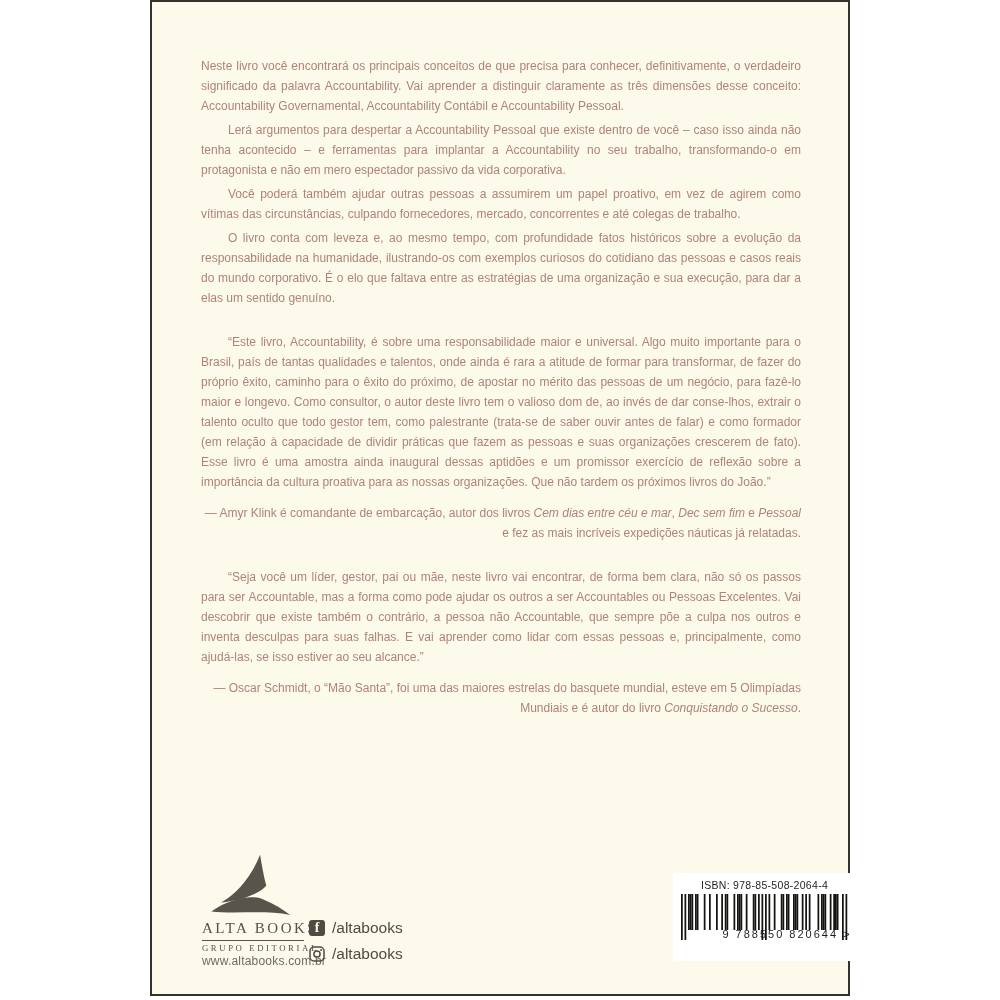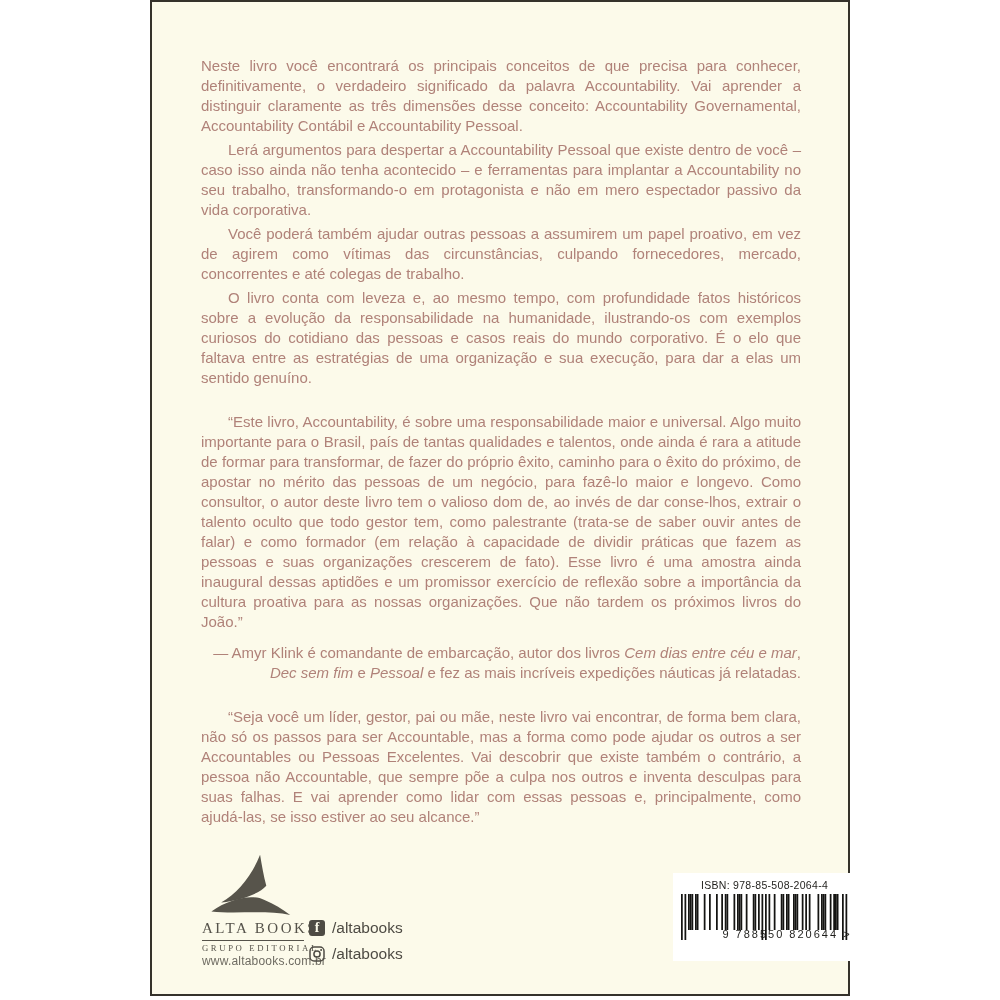--- a/index.html
+++ b/index.html
@@ -9,21 +9,21 @@
   }
   .cover{
     position:absolute;left:150px;top:0;width:700px;height:996px;
     background:var(--paper,#fcfaea);
     border:2px solid var(--edge,#35322b);
     box-sizing:border-box;
   }
   .text-block{
     position:absolute;left:49px;right:47px;top:54px;
     color:var(--ink,#b08279);
-    font-size:15px;line-height:20px;text-align:justify;
+    font-size:12px;line-height:20px;text-align:justify;
   }
   .text-block p{margin:0 0 4px 0;text-indent:27px;}
   .text-block p.first{text-indent:0;}
   .text-block p.quote{margin-top:24px;}
   .attribution{
     margin-top:11px !important;text-align:right;text-indent:0 !important;
   }
   .attribution i{font-style:italic;}
   
   .logo-block{
@@ -68,20 +68,21 @@
   <div class="text-block">
     <p class="first">Neste livro você encontrará os principais conceitos de que precisa para conhecer, definitivamente, o verdadeiro significado da palavra Accountability. Vai aprender a distinguir claramente as três dimensões desse conceito: Accountability Governamental, Accountability Contábil e Accountability Pessoal.</p>
     <p>Lerá argumentos para despertar a Accountability Pessoal que existe dentro de você – caso isso ainda não tenha acontecido – e ferramentas para implantar a Accountability no seu trabalho, transformando-o em protagonista e não em mero espectador passivo da vida corporativa.</p>
     <p>Você poderá também ajudar outras pessoas a assumirem um papel proativo, em vez de agirem como vítimas das circunstâncias, culpando fornecedores, mercado, concorrentes e até colegas de trabalho.</p>
     <p>O livro conta com leveza e, ao mesmo tempo, com profundidade fatos históricos sobre a evolução da responsabilidade na humanidade, ilustrando-os com exemplos curiosos do cotidiano das pessoas e casos reais do mundo corporativo. É o elo que faltava entre as estratégias de uma organização e sua execução, para dar a elas um sentido genuíno.</p>
 
     <p class="quote">“Este livro, Accountability, é sobre uma responsabilidade maior e universal. Algo muito importante para o Brasil, país de tantas qualidades e talentos, onde ainda é rara a atitude de formar para transformar, de fazer do próprio êxito, caminho para o êxito do próximo, de apostar no mérito das pessoas de um negócio, para fazê-lo maior e longevo. Como consultor, o autor deste livro tem o valioso dom de, ao invés de dar conse-lhos, extrair o talento oculto que todo gestor tem, como palestrante (trata-se de saber ouvir antes de falar) e como formador (em relação à capacidade de dividir práticas que fazem as pessoas e suas organizações crescerem de fato). Esse livro é uma amostra ainda inaugural dessas aptidões e um promissor exercício de reflexão sobre a importância da cultura proativa para as nossas organizações. Que não tardem os próximos livros do João.”</p>
     <p class="attribution"><span>— Amyr Klink é comandante de embarcação, autor dos livros </span><i>Cem dias entre céu e mar</i><span>, </span><i>Dec sem fim</i><span> e </span><i>Pessoal</i><span> e fez as mais incríveis expedições náuticas já relatadas.</span></p>
 
     <p class="quote">“Seja você um líder, gestor, pai ou mãe, neste livro vai encontrar, de forma bem clara, não só os passos para ser Accountable, mas a forma como pode ajudar os outros a ser Accountables ou Pessoas Excelentes. Vai descobrir que existe também o contrário, a pessoa não Accountable, que sempre põe a culpa nos outros e inventa desculpas para suas falhas. E vai aprender como lidar com essas pessoas e, principalmente, como ajudá-las, se isso estiver ao seu alcance.”</p>
+    <p class="attribution"><span>— Oscar Schmidt, o “Mão Santa”, foi uma das maiores estrelas do basquete mundial, esteve em 5 Olimpíadas Mundiais e é autor do livro </span><i>Conquistando o Sucesso</i><span>.</span></p>
   </div>
 
   <div class="logo-block">
     <svg width="90" height="62" viewBox="0 0 100 70">
       <path d="M14,56 C33,45 49,25 58,2 C60,14 62,26 65,37 C57,46 38,53 14,56 Z" fill="#57544b"></path>
       <path d="M3,66 C24,51 49,46 63,53 C74,58 83,63 92,70 C66,64 30,69 3,66 Z" fill="#57544b"></path>
     </svg>
     <div class="pub-name">ALTA BOOKS</div>
     <div class="pub-rule"></div>
     <div class="pub-tagline">GRUPO EDITORIAL</div>

